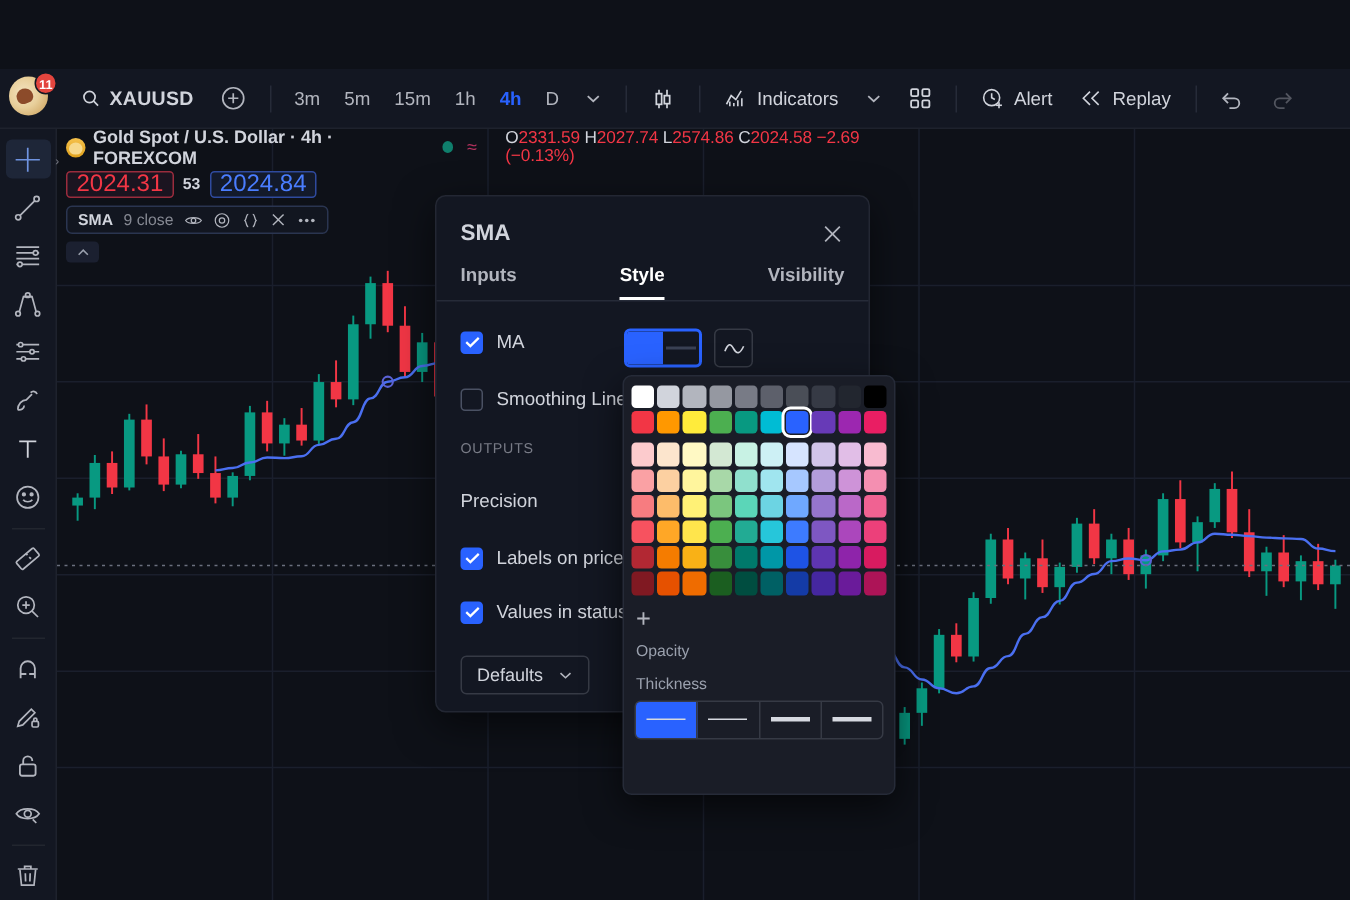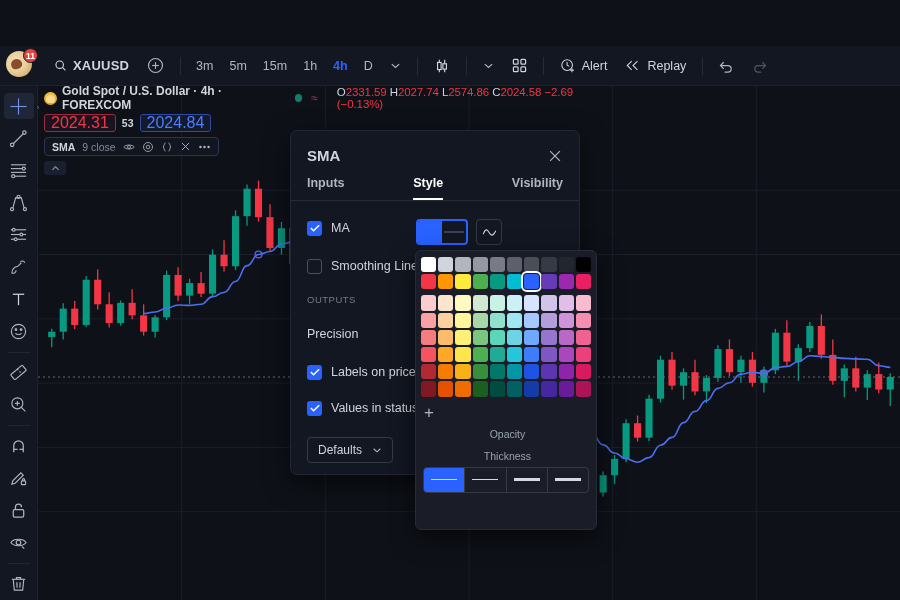--- a/index.html
+++ b/index.html
@@ -157,21 +157,21 @@
   #picker {
     position: absolute; left: 415px; top: 250px; width: 182px; height: 280px;
     background: #1a1d27; border: 1px solid #262b38; border-radius: 6px;
     box-shadow: 0 8px 24px rgba(0,0,0,.6); z-index: 30; padding: 6px 5px 0 5px;
   }
   .pal-grid { display: grid; grid-template-columns: repeat(10, 1fr); gap: 2px; }
   .sw { width: 100%; aspect-ratio: 1/1; border-radius: 3px; cursor: pointer; }
   .sw.sel { outline: 2px solid #fff; outline-offset: 1px; border-radius: 3px; }
   .pal-gap { height: 6px; }
   .plus-btn { color: #b2b5be; font-size: 17px; padding: 7px 3px 5px 3px; cursor: pointer; width: 18px; line-height: 1; }
-  .pk-label { color: #9aa0ad; font-size: 10.5px; margin: 2px 0 5px 3px; text-align: center; }
+  .pk-label { color: #9aa0ad; font-size: 10.5px; margin: 2px 0 5px 3px; }
   .opacity-row { display: flex; align-items: center; gap: 8px; padding: 0 2px; }
   .slider {
     position: relative; flex: 1; height: 9px; border-radius: 5px;
     background: linear-gradient(90deg, #0d1326, #2962ff);
     border: 1px solid #2b3350;
   }
   .slider-knob {
     position: absolute; right: -2px; top: 50%; transform: translateY(-50%);
     width: 11px; height: 11px; border-radius: 50%; background: #fff; cursor: pointer;
   }
@@ -417,20 +417,32 @@
           <line x1="6" y1="2" x2="6" y2="16"></line>
             <rect x="4" y="5" width="4" height="8" fill="#131722"></rect>
           <line x1="12" y1="2" x2="12" y2="16"></line>
             <rect x="10" y="6.5" width="4" height="6" fill="#131722"></rect>
         </svg>
       </span>
     </div>
 
     <div class="tb-sep"></div>
 
+    <div class="tb-btn">
+      <span class="ic">
+        <svg width="16" height="15" viewBox="0 0 18 16" fill="none" stroke="#d1d4dc" stroke-width="1.2">
+          <path d="M1.5 12.5 L5 6 L8.5 9 L12.5 2.5"></path>
+          <line x1="4" y1="14" x2="4" y2="10.5"></line>
+            <line x1="7" y1="14" x2="7" y2="11.5"></line>
+          <line x1="10" y1="14" x2="10" y2="9.5"></line>
+            <line x1="13" y1="14" x2="13" y2="8"></line>
+        </svg>
+      </span>
+      <span>Indicators</span>
+    </div>
 
     <div class="tb-btn">
       <span class="ic">
         <svg width="11" height="11" viewBox="0 0 12 12" fill="none" stroke="#b2b5be" stroke-width="1.3">
           <polyline points="2,4.5 6,8.2 10,4.5"></polyline>
         </svg>
       </span>
     </div>
 
     <div class="tb-btn">

